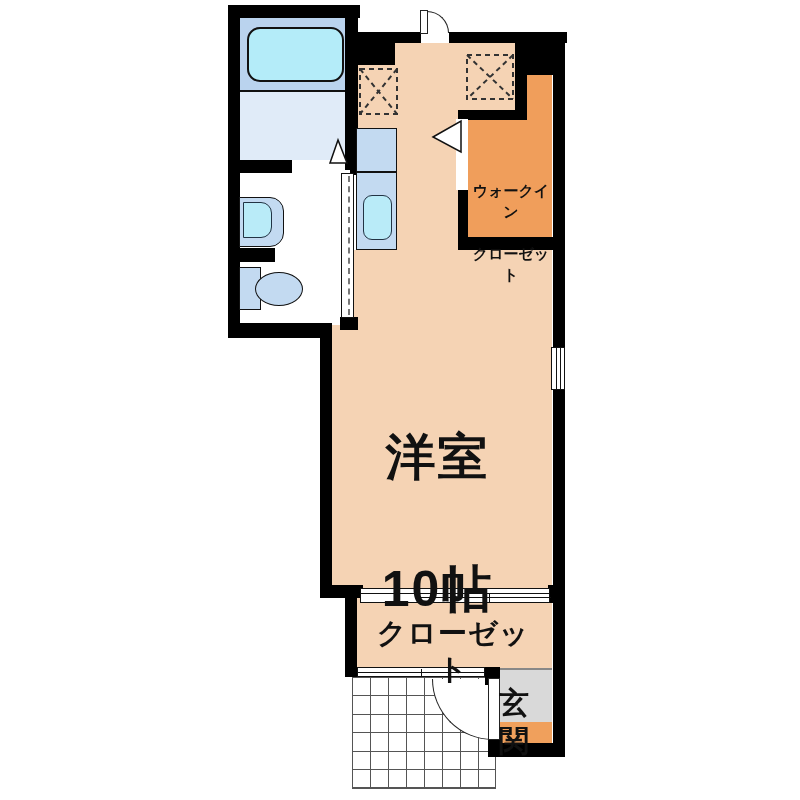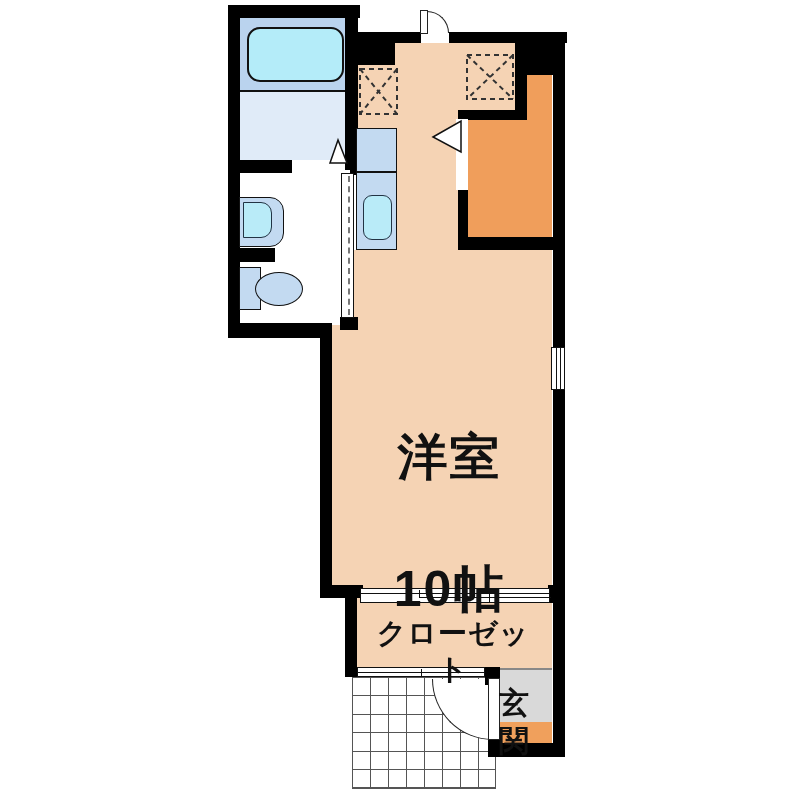--- a/index.html
+++ b/index.html
@@ -143,20 +143,24 @@
       <rect x="467" y="55" width="46" height="44"></rect>
       <line x1="467" y1="55" x2="513" y2="99"></line>
       <line x1="513" y1="55" x2="467" y2="99"></line>
     </g>
 
     <polygon points="338,140 330,163 347,163" fill="#fff" stroke="#111" stroke-width="1.5"></polygon>
 
     <polygon points="433,137 461,121 461,152" fill="#fff" stroke="#111" stroke-width="1.5"></polygon>
   </svg>
 
-  <div class="abs lbl lbl-room" style="left:352px;top:358px;width:195px;">
+  <div class="abs lbl lbl-room" style="left:340px;top:358px;width:195px;">
     <div>洋室</div>
     <div>10帖</div>
+  </div>
+  <div class="abs lbl lbl-closet" style="left:466px;top:159px;width:90px;">
+    <div>ウォークイン</div>
+    <div>クローゼット</div>
   </div>
   <div class="abs lbl lbl-sun" style="left:363px;top:615px;width:180px;">クローゼット</div>
   <div class="abs lbl lbl-genkan" style="left:486px;top:684px;width:56px;">玄関</div>
 
 </div>
 
 </body></html>

